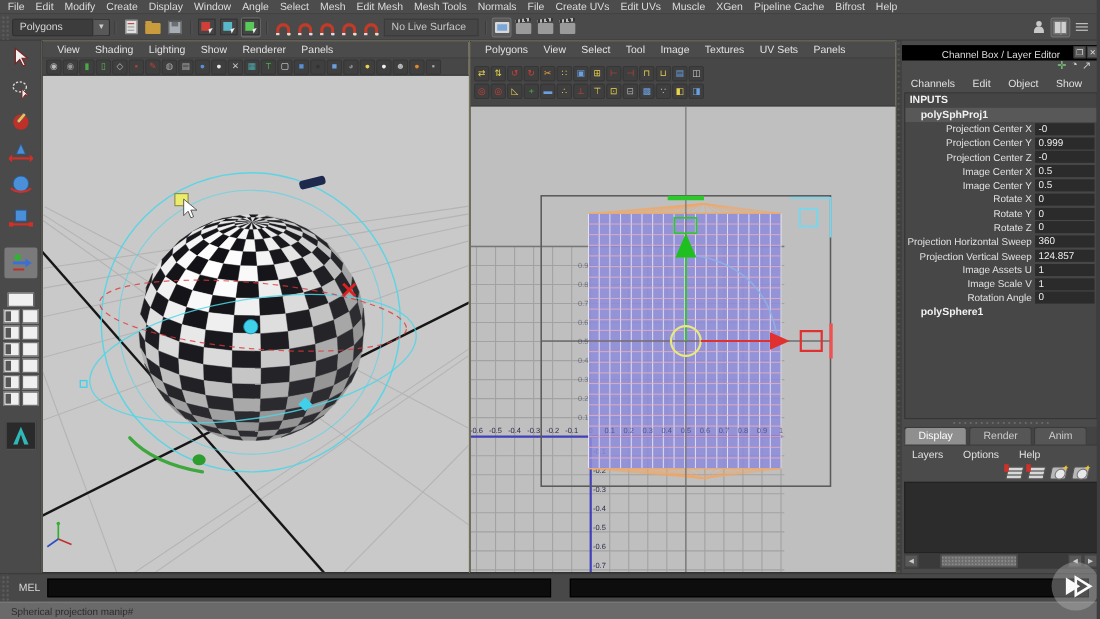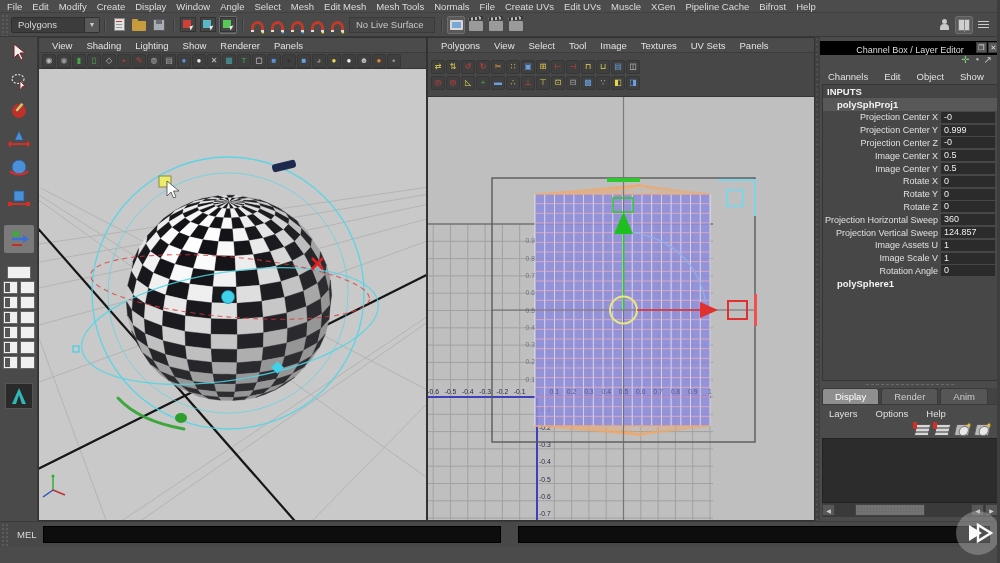--- a/index.html
+++ b/index.html
@@ -1071,20 +1071,23 @@
         </div>
       </div>
     </div>
   </div>
   <div id="melbar">
     <div class="grip"></div>
     <div id="mel-label">MEL</div>
     <div class="melfield" id="melfield1"></div>
     <div class="melfield" id="melfield2"></div>
   </div>
+  <div id="statusbar">
+    <span id="status-text">Spherical projection manip#</span>
+  </div>
   <div id="playoverlay">
     <svg width="36" height="36" viewBox="0 0 36 36">
       <polygon points="9,10 9,26 22,18" fill="#fafafa"></polygon>
       <polygon points="18,10 18,26 31,18" fill="none" stroke="#fafafa" stroke-width="2.4"></polygon>
     </svg>
   </div>
   <div id="rightedge"></div>
 </div>
 
 </body></html>

